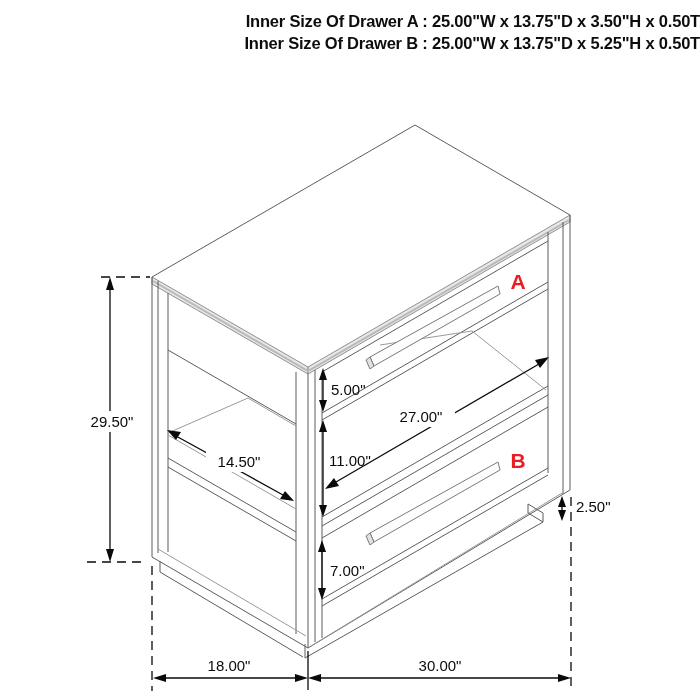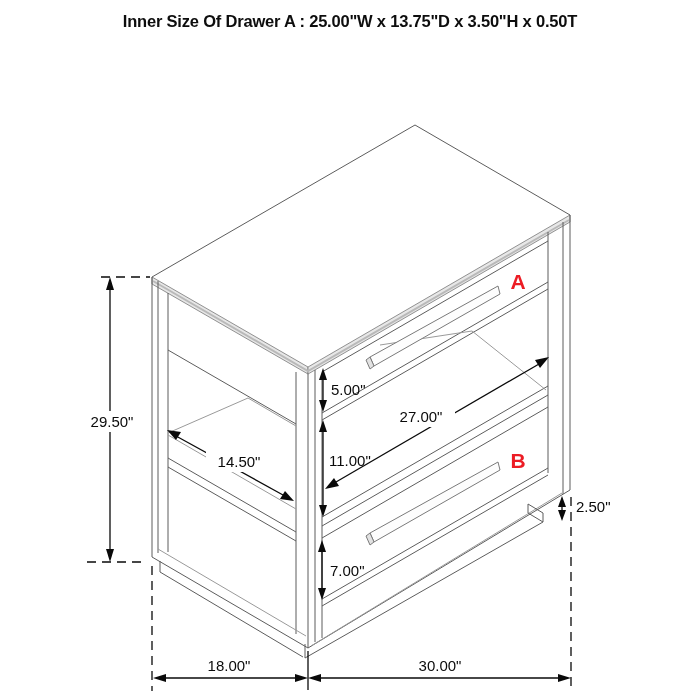--- a/index.html
+++ b/index.html
@@ -1,18 +1,18 @@
 <!DOCTYPE html>
 <html><head>
 <meta charset="utf-8">
 <style>
   html,body{margin:0;padding:0;background:#ffffff;}
   #stage{position:relative;width:700px;height:700px;background:#fff;overflow:hidden;
          font-family:"Liberation Sans",sans-serif;}
-  #header{position:absolute;top:10px;left:0;width:700px;text-align:center;
+  #header{position:absolute;top:10px;left:0;width:700px;text-align:right;
           font-weight:bold;font-size:16.5px;line-height:22px;letter-spacing:-0.2px;color:#0d0d0d;}
   svg{position:absolute;left:0;top:0;}
   .cab{stroke:#5d5d5d;stroke-width:1;fill:none;}
   .cab-light{stroke:#9a9a9a;stroke-width:1;fill:none;}
   .slab{fill:#e7e7e7;stroke:#777;stroke-width:0.8;}
   .shade{stroke:#b9b9b9;stroke-width:2;fill:none;}
   .handle{fill:#fdfdfd;stroke:#7a7a7a;stroke-width:1;}
   .handle-cap{fill:#e2e2e2;stroke:#7a7a7a;stroke-width:1;}
   .dim{stroke:#0a0a0a;stroke-width:1.3;fill:none;}
   .dimdash{stroke:#0a0a0a;stroke-width:1.3;fill:none;stroke-dasharray:9 6;}
@@ -22,20 +22,21 @@
   .mid{text-anchor:middle;}
   .drawer-letter{font-family:"Liberation Sans",sans-serif;font-size:21px;font-weight:bold;text-anchor:middle;}
 </style>
 </head>
 <body>
 
 <div id="stage">
 
   <div id="header">
     <div>Inner Size Of Drawer A : 25.00"W x 13.75"D x 3.50"H x 0.50T</div>
+    <div>Inner Size Of Drawer B : 25.00"W x 13.75"D x 5.25"H x 0.50T</div>
   </div>
 
   <svg width="700" height="700" viewBox="0 0 700 700">
 
     <g>
 
       <polygon class="slab" points="152,277 308,367 308,374 152,284"></polygon>
       <polygon class="slab" points="308,367 570,215 570,222 308,374"></polygon>
       <path class="shade" d="M153,281 L308,371 L569,220"></path>
 

